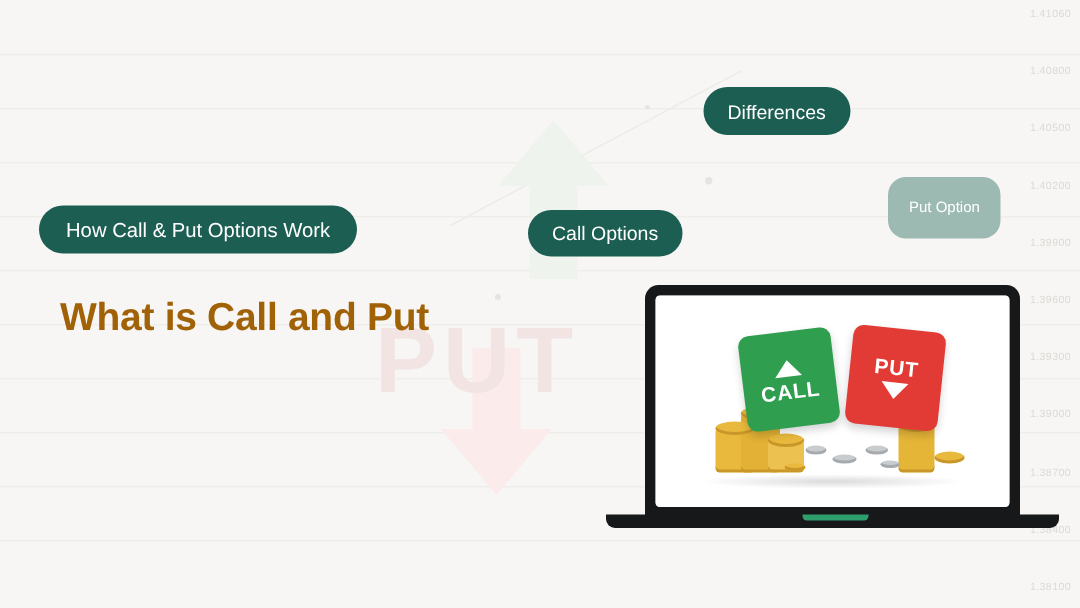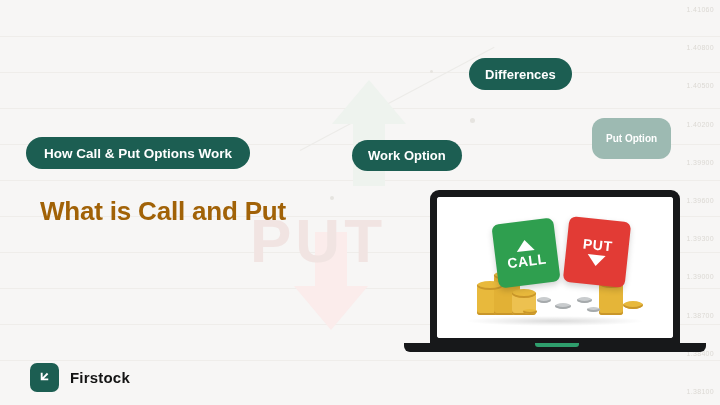--- a/index.html
+++ b/index.html
@@ -95,21 +95,21 @@
     position: absolute;
     border-radius: 50%;
     background: #e6e4e0;
     z-index: 1;
   }
   
   .pill {
     position: absolute;
     z-index: 5;
     color: #ffffff;
-    font-weight: bold;
+    font-weight: normal;
     display: flex;
     align-items: center;
     justify-content: center;
     box-sizing: border-box;
   }
   .pill-how {
     left: 26px;
     top: 137px;
     height: 32px;
     padding: 0 18px;
@@ -342,36 +342,28 @@
     <div class="pl">1.39900</div>
     <div class="pl">1.39600</div>
     <div class="pl">1.39300</div>
     <div class="pl">1.39000</div>
     <div class="pl">1.38700</div>
     <div class="pl">1.38400</div>
     <div class="pl">1.38100</div>
   </div>
 
   <div class="pill pill-how">How Call &amp; Put Options Work</div>
-  <div class="pill pill-call">Work Option</div>
+  <div class="pill pill-call">Call Options</div>
   <div class="pill pill-diff">Differences</div>
   <div class="pill pill-put">Put Option</div>
 
   <div class="headline">
     <div>What is Call and Put</div>
   </div>
 
-  <div class="logo">
-    <div class="logo-mark">
-      <svg width="15" height="15" viewBox="0 0 16 16">
-        <path d="M4 3 H12 V11 H10 V6.4 L5.4 11 L4 9.6 L8.6 5 H4 Z" fill="#ffffff" transform="rotate(180 8 7)"></path>
-      </svg>
-    </div>
-    <div class="logo-text">Firstock</div>
-  </div>
 
   <div class="laptop">
     <div class="laptop-body">
       <div class="laptop-screen">
         <div class="art">
           <div class="shadow-floor"></div>
 
           <div class="stack gold" style="left:40px; top:88px; width:26px; height:30px; border-radius:3px; background:#e8b93c;"></div>
           <div class="stack gold" style="left:57px; top:78px; width:26px; height:40px; border-radius:3px; background:#e2b135;"></div>
           <div class="stack gold" style="left:75px; top:96px; width:24px; height:22px; border-radius:3px; background:#edc150;"></div>

